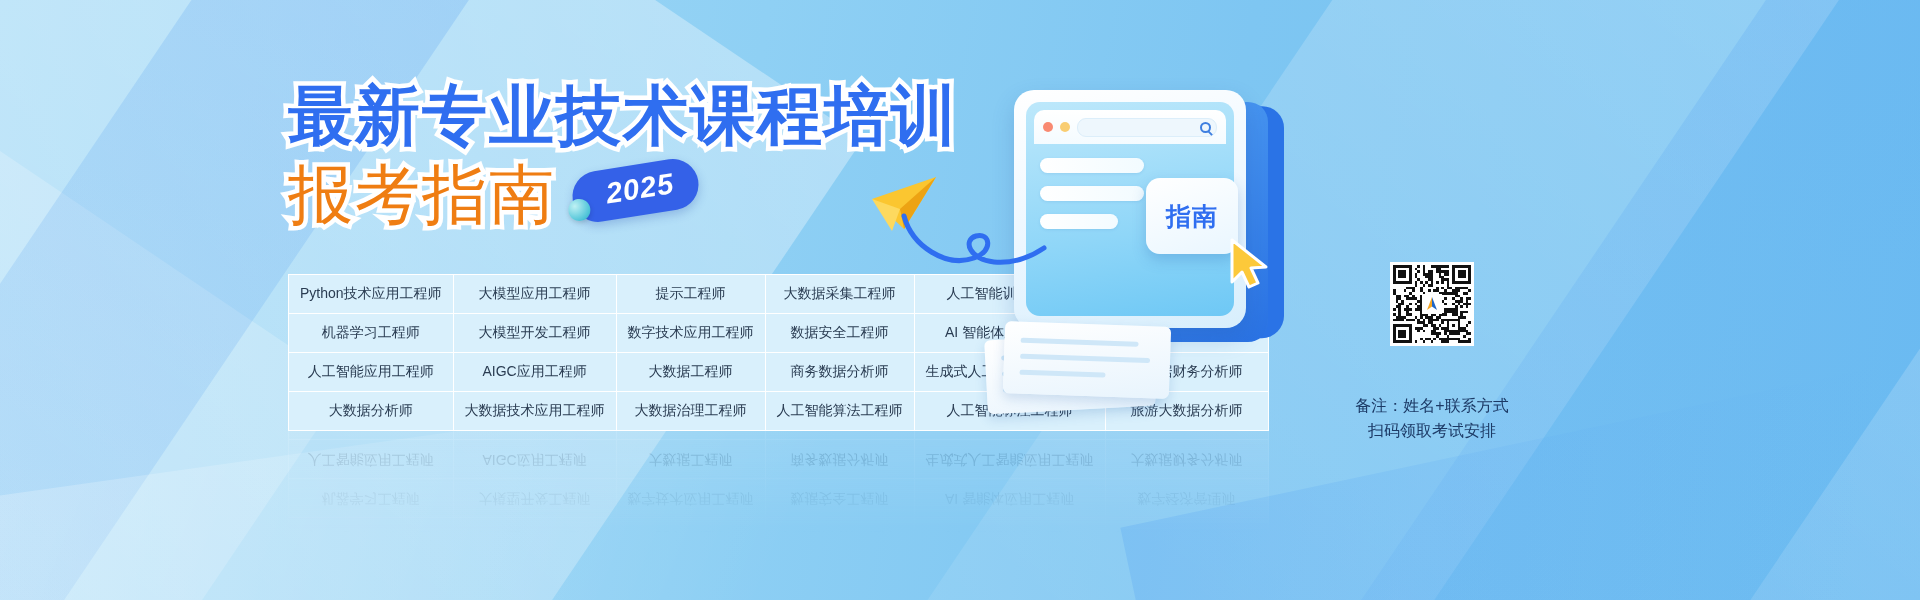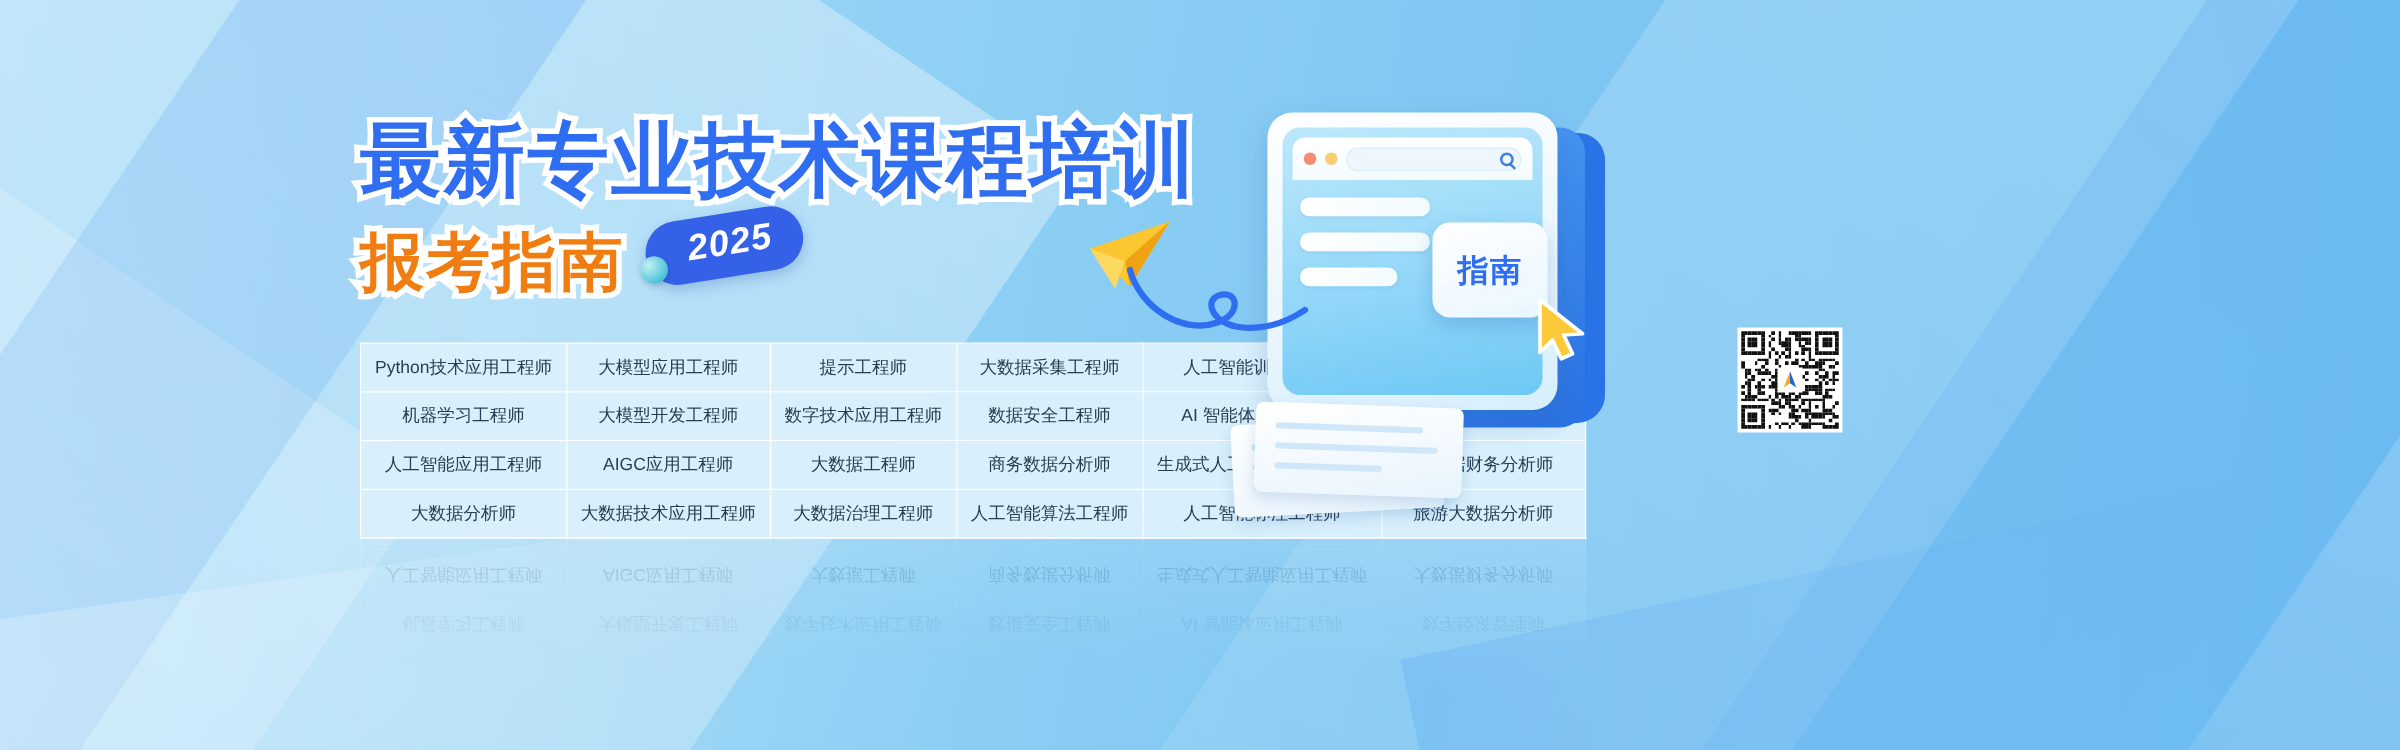--- a/index.html
+++ b/index.html
@@ -36,31 +36,31 @@
         background:linear-gradient(180deg,rgba(255,255,255,.22),rgba(255,255,255,.05));
         transform:rotate(34deg); }
   .s7 { left:-120px; top:430px; width:1200px; height:420px;
         background:linear-gradient(120deg,rgba(255,255,255,.28),rgba(255,255,255,0) 70%);
         transform:rotate(-8deg); }
   .s8 { left:1150px; top:430px; width:900px; height:380px;
         background:linear-gradient(110deg,rgba(96,172,243,.35),rgba(96,172,243,0) 75%);
         transform:rotate(-12deg); }
 
   
-  #headline { position:absolute; left:288px; top:92px; }
+  #headline { position:absolute; left:288px; top:80px; }
   .title-main {
     font-size:65px; font-weight:bold; letter-spacing:2px;
     color:#2f6ef0;
     -webkit-text-stroke:9px #ffffff;
     paint-order:stroke fill;
     white-space:nowrap; line-height:1.12;
   }
   .sub-row { display:flex; align-items:flex-end; margin-top:6px; }
   .title-sub {
-    font-size:51px; font-weight:bold; letter-spacing:2px;
+    font-size:65px; font-weight:normal; letter-spacing:2px;
     color:#ef7d12;
     -webkit-text-stroke:9px #ffffff;
     paint-order:stroke fill;
     white-space:nowrap; line-height:1.12;
   }
   #year-badge {
     position:relative; margin-left:16px; margin-bottom:16px;
     transform:rotate(-9deg);
   }
   .badge-pill {
@@ -1211,15 +1211,19 @@
           <div class="qr-cell-on"></div>
           <div class="qr-cell-on"></div>
         </div>
       <div class="qr-logo">
         <svg width="16" height="16" viewBox="0 0 16 16">
           <path d="M8 1 L13 14 L8 10.5 Z" fill="#1f66c8"></path>
           <path d="M8 1 L3 14 L8 10.5 Z" fill="#f5a623"></path>
         </svg>
       </div>
     </div>
+    <div id="qr-caption">
+      <div class="qr-line">备注：姓名+联系方式</div>
+      <div class="qr-line">扫码领取考试安排</div>
+    </div>
   </div>
 
 </div>
 
 </body></html>

